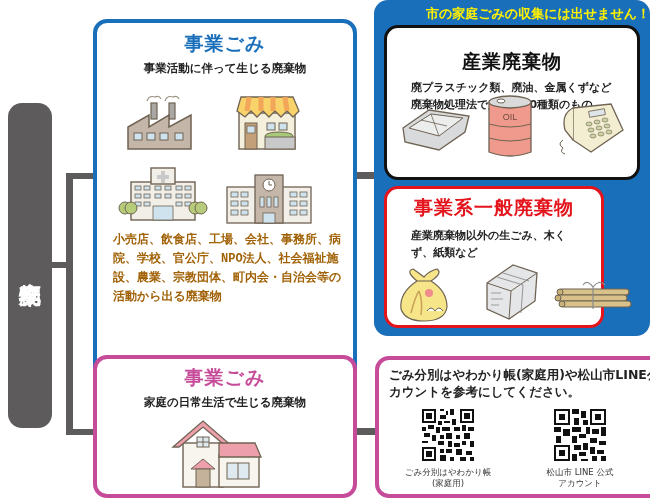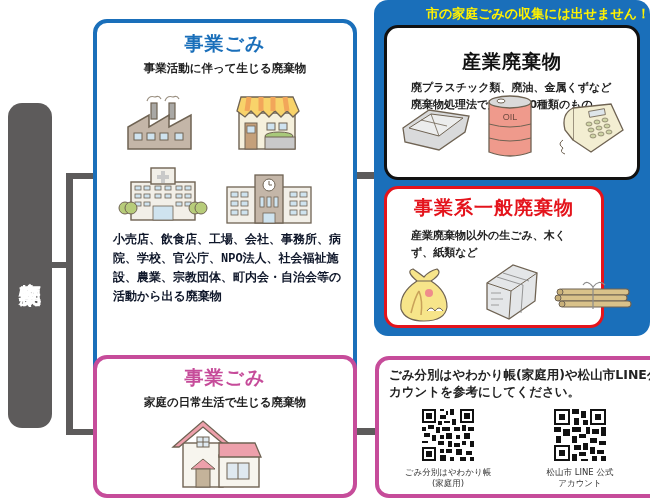--- a/index.html
+++ b/index.html
@@ -24,21 +24,21 @@
 
   
   .box { position: absolute; background: #fff; border-radius: 14px; }
   .biz-box { left: 93px; top: 19px; width: 264px; height: 391px; border: 4px solid #1a6fba; font-family: Liberation Mono, monospace; }
   .home-box { left: 93px; top: 355px; width: 264px; height: 143px; border: 4px solid #c64c9a; }
 
   .box-title { text-align: center; font-weight: bold; font-size: 19px; letter-spacing: 1px; }
   .biz-title { color: #1a6fba; margin-top: 8px; }
   .home-title { color: #c64c9a; margin-top: 6px; }
   .box-sub { text-align: center; font-size: 11.5px; font-weight: bold; margin-top: 4px; color: #222; }
-  .biz-desc { position: absolute; left: 16px; top: 208px; width: 232px; font-size: 12px; line-height: 19px; font-weight: bold; color: #0f172a; }
+  .biz-desc { position: absolute; left: 16px; top: 208px; width: 232px; font-size: 12px; line-height: 19px; font-weight: bold; color: #a16207; }
 
   
   .blue-box { left: 374px; top: 0; width: 276px; height: 336px; background: #1a6fba; border-radius: 14px; }
   .blue-head { position: absolute; left: 0; top: 5px; width: 100%; text-align: right; color: #fff200; font-size: 13px; font-weight: bold; }
   .ind-box { left: 384px; top: 25px; width: 256px; height: 155px; border: 3px solid #111; border-radius: 14px; background: #fff; }
   .gen-box { left: 384px; top: 186px; width: 220px; height: 142px; border: 3px solid #e4141c; border-radius: 14px; background: #fff; }
   .ind-title { text-align: center; font-size: 19px; font-weight: bold; color: #111; margin-top: 21px; letter-spacing: 1px; }
   .gen-title { text-align: center; font-size: 19px; font-weight: bold; color: #e4141c; margin-top: 6px; letter-spacing: 1px; }
   .inner-desc { padding: 0 24px; font-size: 11px; line-height: 17px; color: #222; font-weight: bold; margin-top: 4px; }
 

